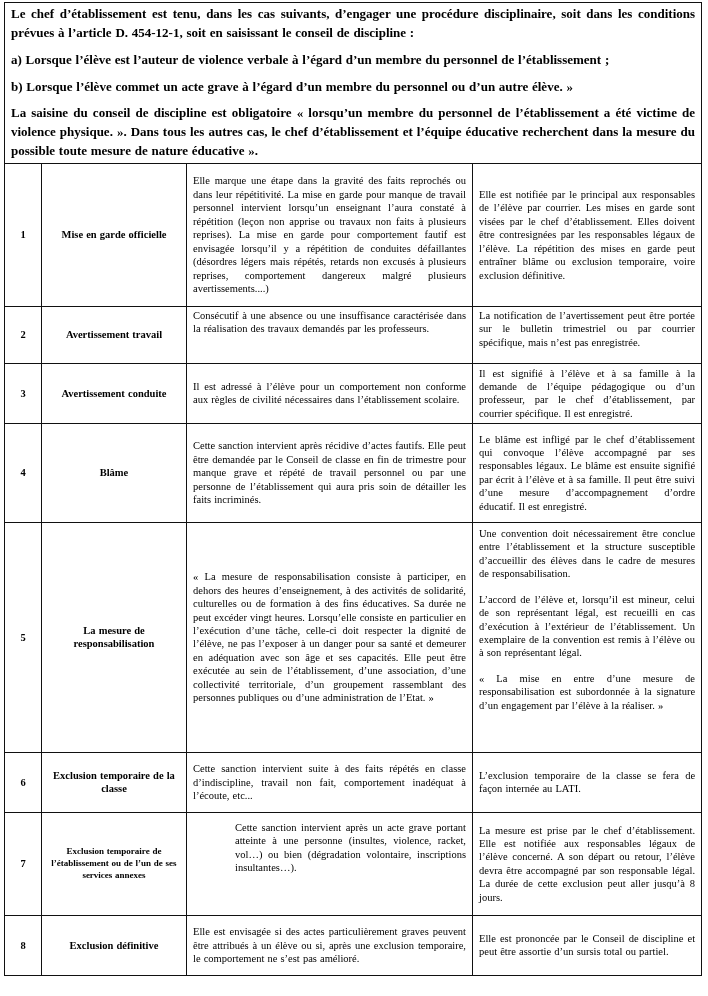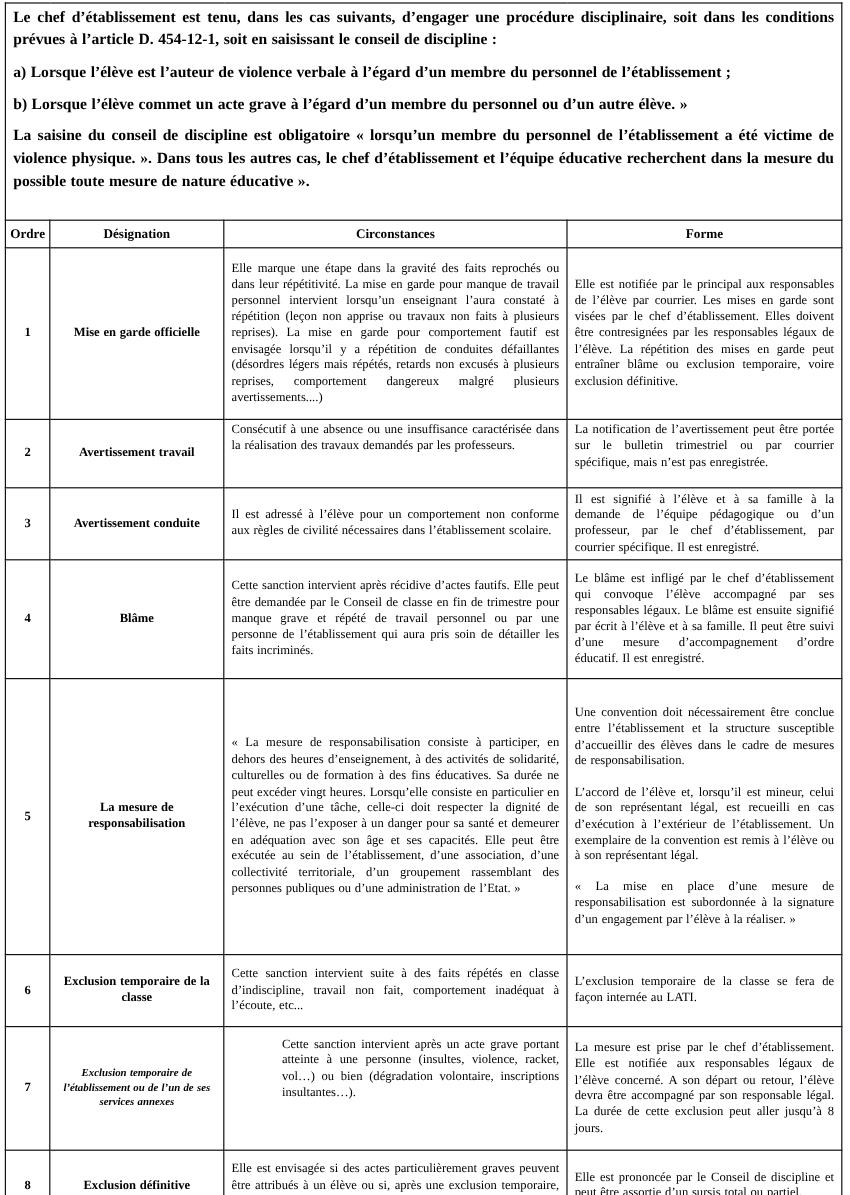--- a/index.html
+++ b/index.html
@@ -30,21 +30,21 @@
   td.intro{
     padding:5px 9px 3px 9px;
   }
   td.intro p{
     margin:0 0 8px 0;
     font-weight:bold;
     font-size:13px;
     line-height:1.45;
     text-align:justify;
   }
-  td.intro p:last-child{margin-bottom:20px;}
+  td.intro p:last-child{margin-bottom:0;}
   
   tr.head th{
     font-size:11px;
     font-weight:bold;
     text-align:center;
     padding:4px 2px;
   }
   
   col.c-ordre{width:37px;}
   col.c-des{width:145px;}
@@ -59,21 +59,20 @@
   td.des{
     text-align:center;
     font-weight:bold;
     font-size:11px;
     line-height:1.25;
     padding:2px 4px;
   }
   td.des.small{
     font-size:9px;
     line-height:1.3;
-    font-style:italic;
   }
   td.circ, td.forme{
     text-align:justify;
   }
   td.circ p, td.forme p{
     margin:0 0 12px 0;
   }
   td.circ p:last-child, td.forme p:last-child{margin-bottom:0;}
 </style>
 </head>
@@ -91,26 +90,20 @@
     <tbody>
         <tr style="height:138px;">
       <td class="intro" colspan="4">
         <p>Le chef d’établissement est tenu, dans les cas suivants, d’engager une procédure disciplinaire, soit dans les conditions prévues à l’article D. 454-12-1, soit en saisissant le conseil de discipline :</p>
         <p>a) Lorsque l’élève est l’auteur de violence verbale à l’égard d’un membre du personnel de l’établissement ;</p>
         <p>b) Lorsque l’élève commet un acte grave à l’égard d’un membre du personnel ou d’un autre élève. »</p>
         <p>La saisine du conseil de discipline est obligatoire « lorsqu’un membre du personnel de l’établissement a été victime de violence physique. ». Dans tous les autres cas, le chef d’établissement et l’équipe éducative recherchent dans la mesure du possible toute mesure de nature éducative ».</p>
       </td>
     </tr>
 
-    <tr class="head" style="height:23px;">
-      <th>Ordre</th>
-      <th>Désignation</th>
-      <th>Circonstances</th>
-      <th>Forme</th>
-    </tr>
 
     <tr style="height:143px;">
       <td class="ordre">1</td>
       <td class="des">Mise en garde officielle</td>
       <td class="circ">
         <p>Elle marque une étape dans la gravité des faits reprochés ou dans leur répétitivité. La mise en garde pour manque de travail personnel intervient lorsqu’un enseignant l’aura constaté à répétition (leçon non apprise ou travaux non faits à plusieurs reprises). La mise en garde pour comportement fautif est envisagée lorsqu’il y a répétition de conduites défaillantes (désordres légers mais répétés, retards non excusés à plusieurs reprises, comportement dangereux malgré plusieurs avertissements....)</p>
       </td>
       <td class="forme">
         <p>Elle est notifiée par le principal aux responsables de l’élève par courrier. Les mises en garde sont visées  par le chef d’établissement.   Elles  doivent  être contresignées par les responsables légaux de l’élève. La répétition des mises en garde peut entraîner blâme ou exclusion temporaire, voire exclusion définitive.</p>
       </td>
@@ -148,24 +141,24 @@
         <p>Le blâme est infligé par le chef d’établissement qui convoque l’élève accompagné par ses responsables légaux. Le blâme est ensuite signifié par écrit à l’élève et à sa famille. Il peut être suivi d’une mesure d’accompagnement d’ordre éducatif. Il est  enregistré.</p>
       </td>
     </tr>
 
     <tr style="height:230px;">
       <td class="ordre">5</td>
       <td class="des">La mesure de responsabilisation</td>
       <td class="circ">
         <p>« La mesure de responsabilisation consiste à participer, en dehors des heures d’enseignement, à des activités de solidarité, culturelles ou de formation à des fins éducatives. Sa durée ne peut excéder vingt heures. Lorsqu’elle consiste en particulier en l’exécution d’une tâche, celle-ci doit respecter la dignité de l’élève, ne pas l’exposer à un danger pour sa santé et demeurer en adéquation avec son âge et ses capacités. Elle peut être exécutée au sein de l’établissement, d’une association, d’une collectivité territoriale, d’un groupement rassemblant des personnes publiques ou d’une administration de l’Etat. »</p>
       </td>
-      <td class="forme" style="vertical-align:top;padding-top:22px;">
+      <td class="forme" style="vertical-align:top;padding-top:4px;">
         <p>Une convention doit nécessairement être conclue entre l’établissement et la structure susceptible d’accueillir des élèves dans le cadre de mesures de responsabilisation.</p>
         <p>L’accord de l’élève et, lorsqu’il est mineur, celui de son représentant légal, est recueilli en cas d’exécution à l’extérieur de l’établissement. Un exemplaire de la convention est remis à l’élève ou à son représentant légal.</p>
-        <p>« La mise en place d’une mesure de responsabilisation est subordonnée à la signature d’un engagement par l’élève à la réaliser. »</p>
+        <p>« La mise en entre d’une mesure de responsabilisation est subordonnée à la signature d’un engagement par l’élève à la réaliser. »</p>
       </td>
     </tr>
 
     <tr style="height:60px;">
       <td class="ordre">6</td>
       <td class="des">Exclusion temporaire de la classe</td>
       <td class="circ">
         <p>Cette sanction intervient suite à des faits répétés en classe d’indiscipline, travail non fait, comportement inadéquat à l’écoute, etc...</p>
       </td>
       <td class="forme">

